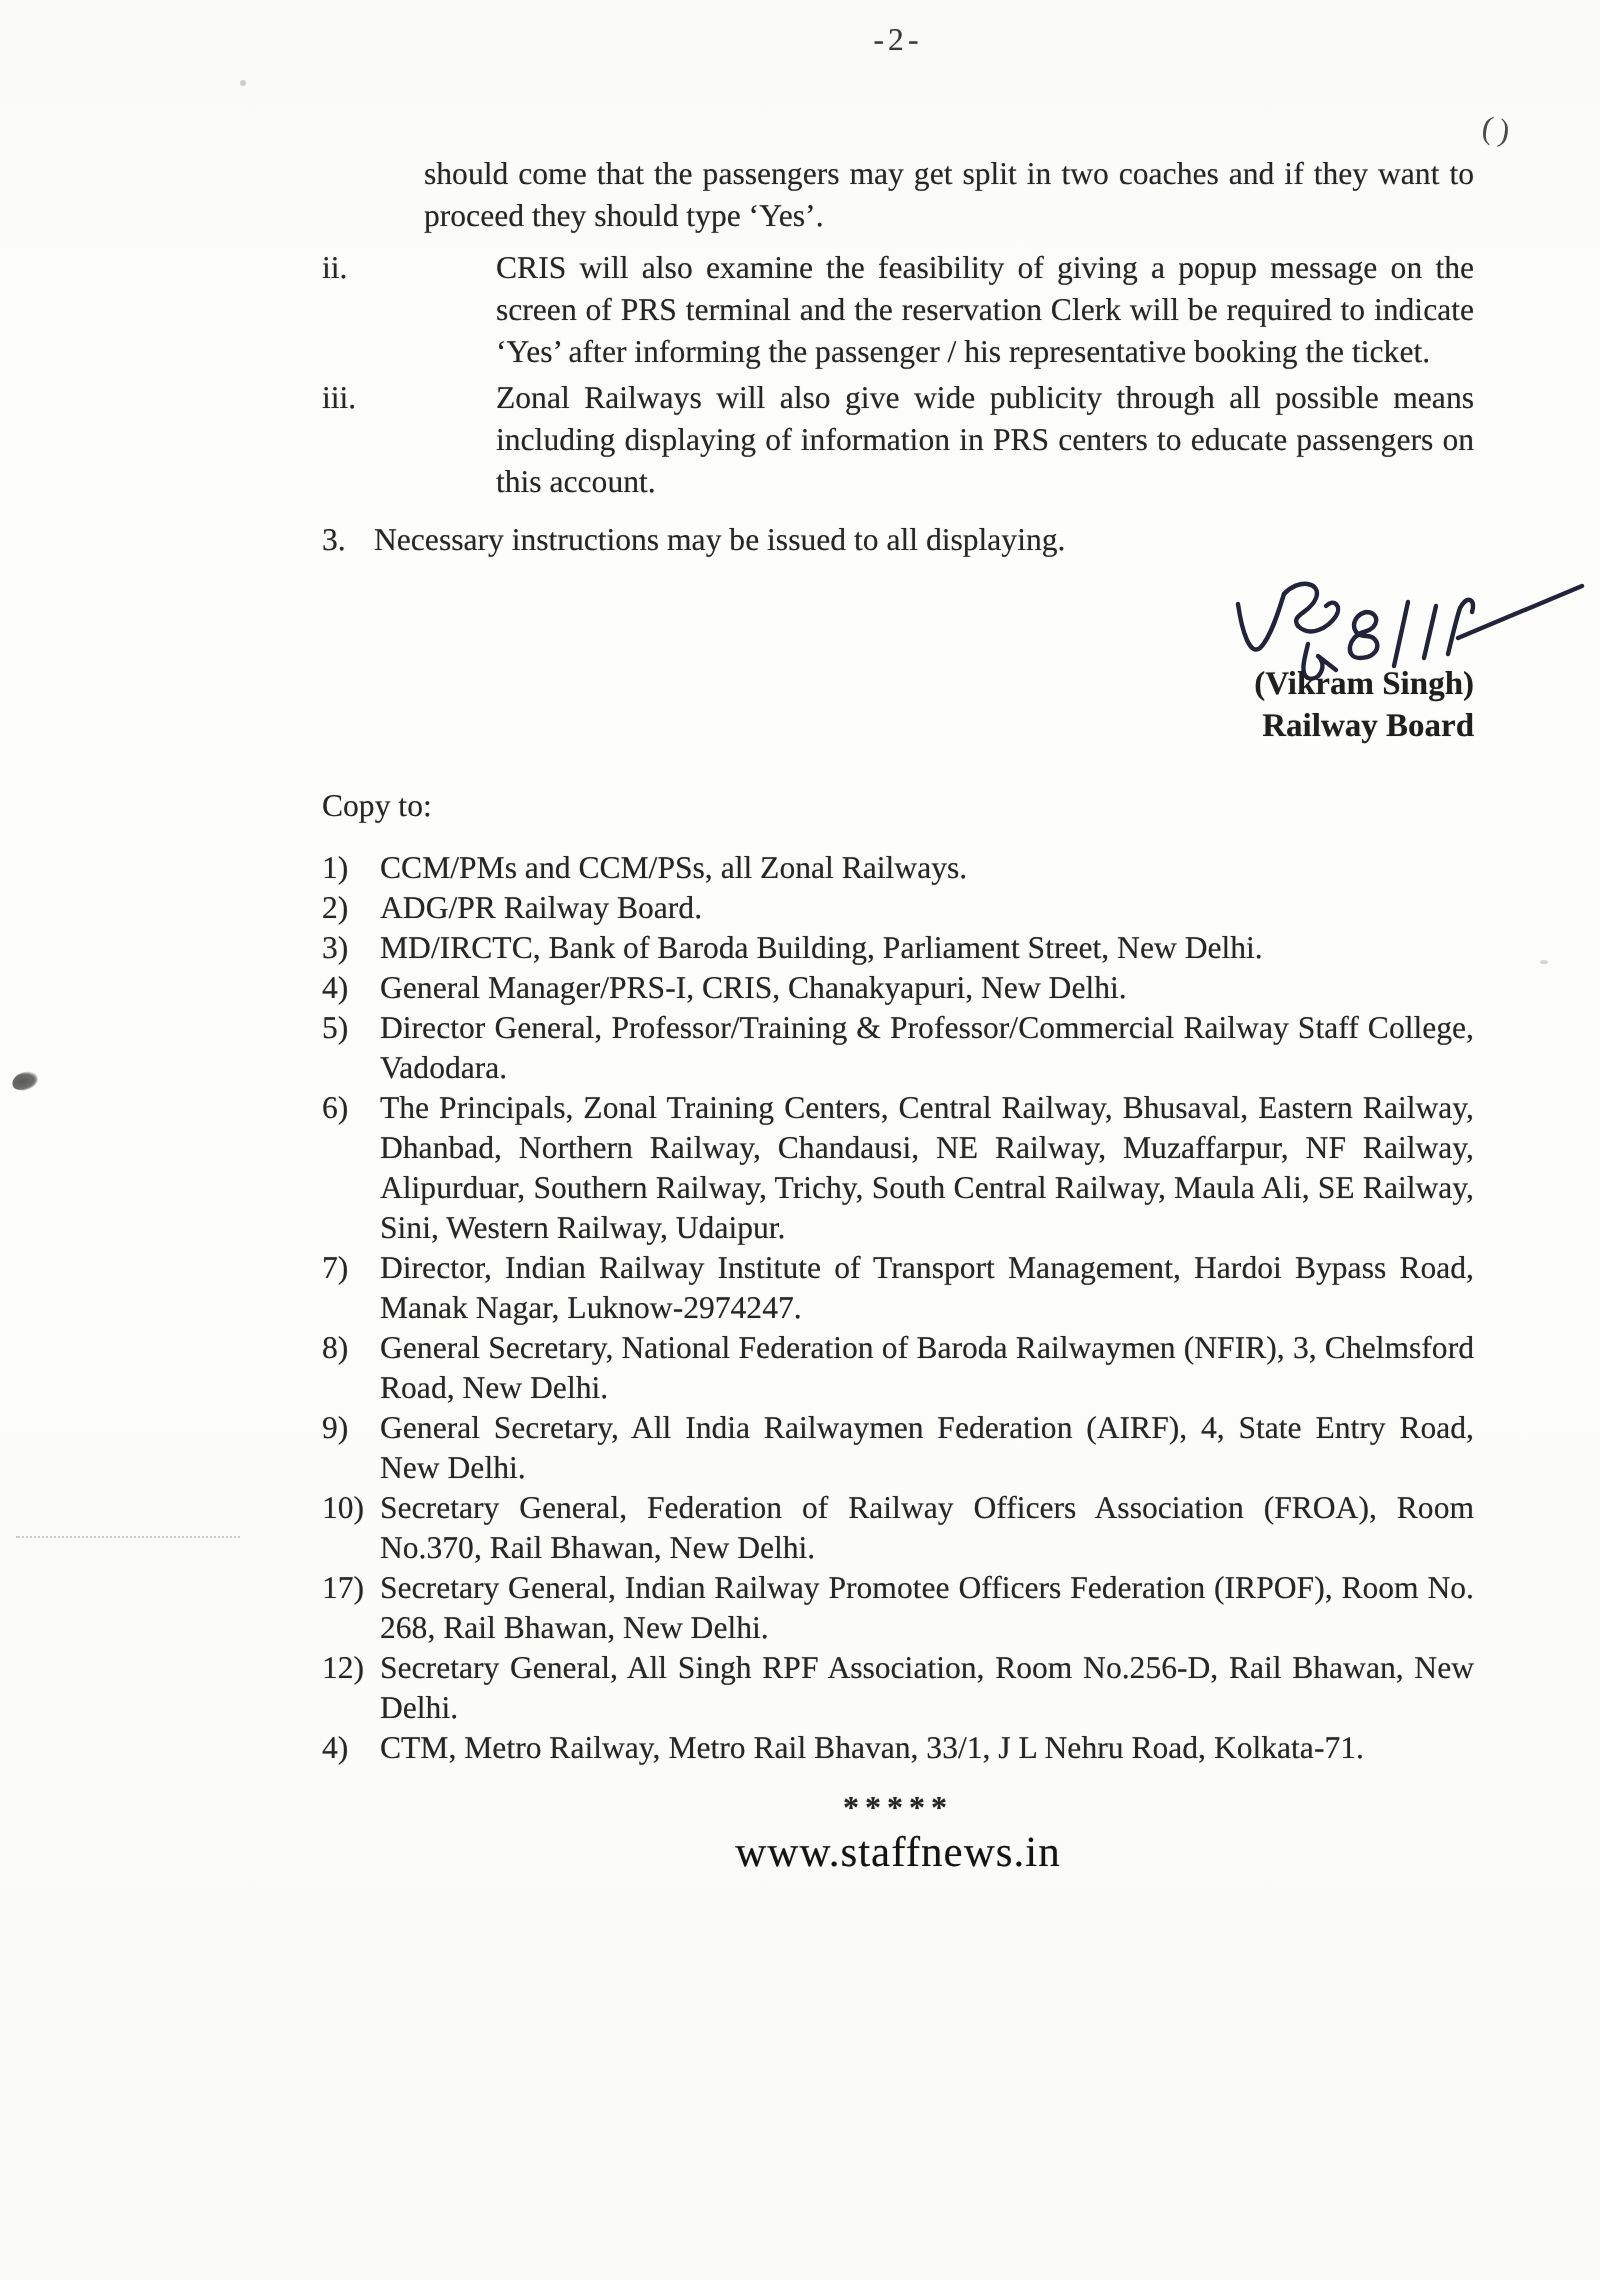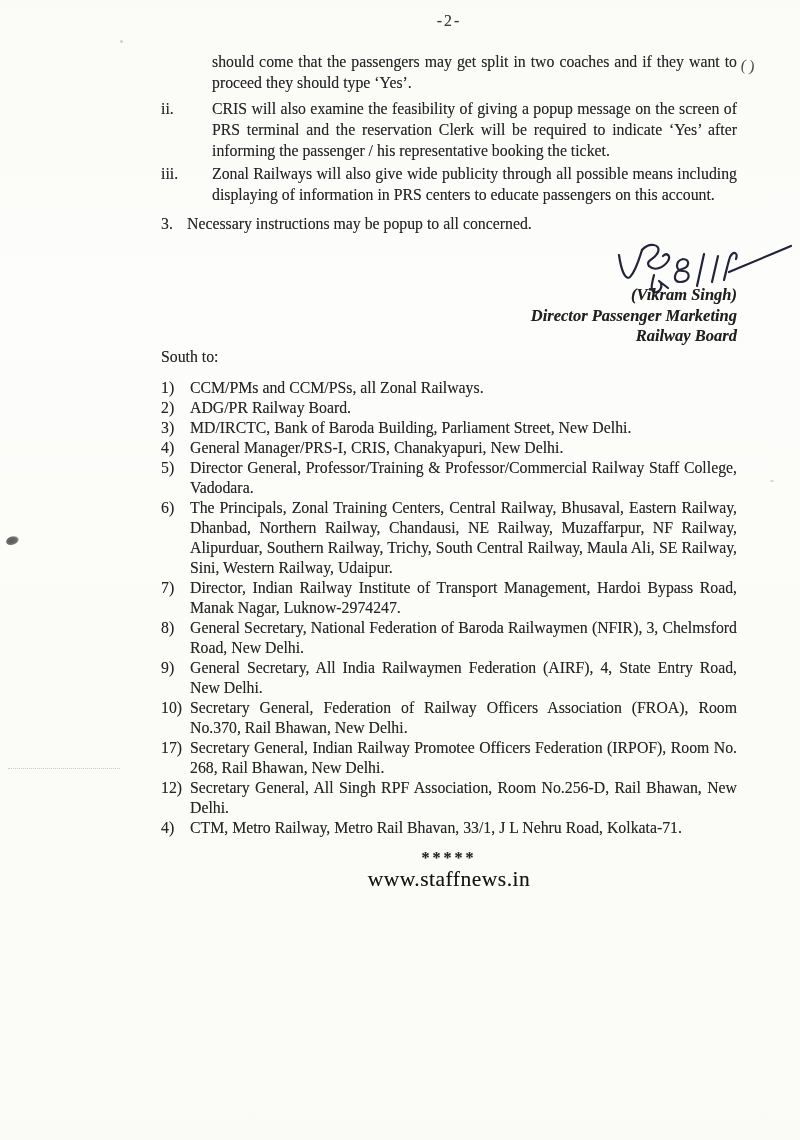--- a/index.html
+++ b/index.html
@@ -23,39 +23,38 @@
     text-shadow: 0 0 0.5px rgba(40,40,40,0.45);
   }
 
   .page-number {
     text-align: center;
     letter-spacing: 2px;
     color: #3a3a3a;
   }
 
   .opening-paragraph {
-    margin-top: 20px;
+    margin-top: 46px;
     padding-left: 51px;
     text-align: justify;
   }
 
   .roman-list { margin-top: 5px; }
-  .roman-item { display: flex; margin-top: 2px; }
+  .roman-item { display: flex; margin-top: 2px; gap: 36px; }
   .roman-num { flex: none; width: 51px; }
   .roman-text { flex: 1; text-align: justify; }
 
   .para-3 { display: flex; margin-top: 8px; }
   .para-3-num { flex: none; width: 26px; }
   .para-3-text { flex: 1; }
 
   .sig-block {
     position: relative;
     height: 110px;
     margin-top: 2px;
-    font-style: italic;
   }
   .sig-scribble {
     position: absolute;
     top: 5px; right: -58px;
     width: 186px; height: 62px;
   }
   .sig-text {
     position: absolute;
     top: 49px; right: 0;
     text-align: right;
@@ -138,43 +137,42 @@
       <div class="roman-text">CRIS will also examine the feasibility of giving a popup message on the screen of PRS terminal and the reservation Clerk will be required to indicate ‘Yes’ after informing the passenger / his representative booking the ticket.</div>
     </div>
     <div class="roman-item">
       <div class="roman-num">iii.</div>
       <div class="roman-text">Zonal Railways will also give wide publicity through all possible means including displaying of information in PRS centers to educate passengers on this account.</div>
     </div>
   </div>
 
   <div class="para-3">
     <div class="para-3-num">3.</div>
-    <div class="para-3-text">Necessary instructions may be popup to all concerned.</div>
+    <div class="para-3-text">Necessary instructions may be issued to all displaying.</div>
   </div>
 
   <div class="sig-block">
     <svg class="sig-scribble" viewBox="0 0 186 62" fill="none" stroke="#23233a" stroke-width="2.2" stroke-linecap="round" stroke-linejoin="round">
       <path d="M10,14 C12,28 16,40 21,36 C27,30 31,15 33,9"></path>
       <path d="M33,9 C40,1 52,3 49,11 C46,19 36,19 40,25"></path>
       <path d="M40,25 C46,31 55,26 59,20 C62,15 58,11 54,15"></path>
       <path d="M45,34 C43,42 41,49 45,51 C51,53 55,44 50,40 L59,47"></path>
       <path d="M74,18 C66,20 66,30 74,30 C82,30 82,41 71,41 C63,41 65,30 73,28 C81,26 81,18 74,18"></path>
       <path d="M88,45 L95,13"></path>
       <path d="M103,41 L109,15"></path>
       <path d="M115,39 C117,31 119,22 121,16 C125,9 129,12 127,18"></path>
       <path d="M120,31 L182,5"></path>
     </svg>
     <div class="sig-text">
       <div>(Vikram Singh)</div>
-      <div>Director Passenger Marketing</div>
       <div>Railway Board</div>
     </div>
   </div>
 
-  <div class="copy-label">South to:</div>
+  <div class="copy-label">Copy to:</div>
 
   <div class="copy-list" id="copy-list">
 
   <div class="copy-item">
         <div class="copy-num">1)</div>
         <div class="copy-text">CCM/PMs and CCM/PSs, all Zonal Railways.</div>
       </div>
       <div class="copy-item">
         <div class="copy-num">2)</div>
         <div class="copy-text">ADG/PR Railway Board.</div>

